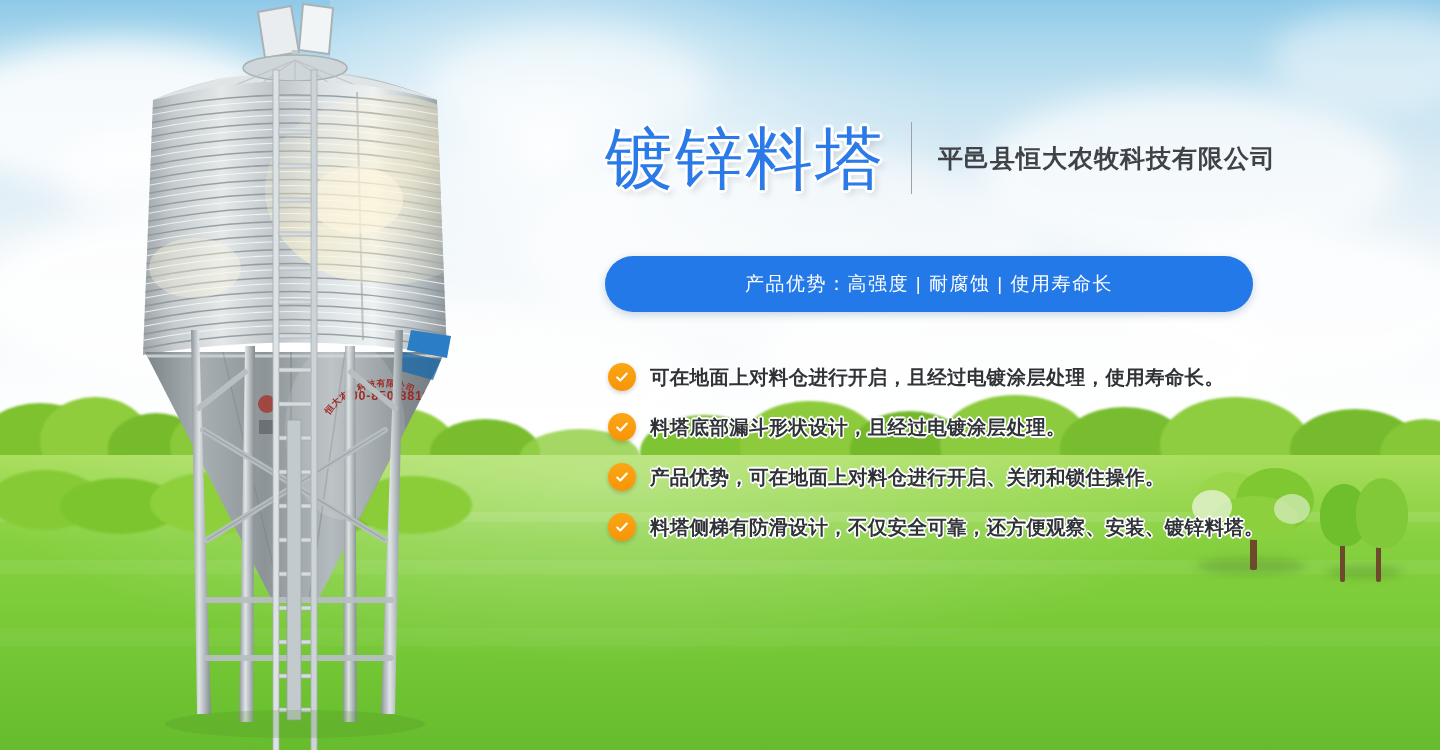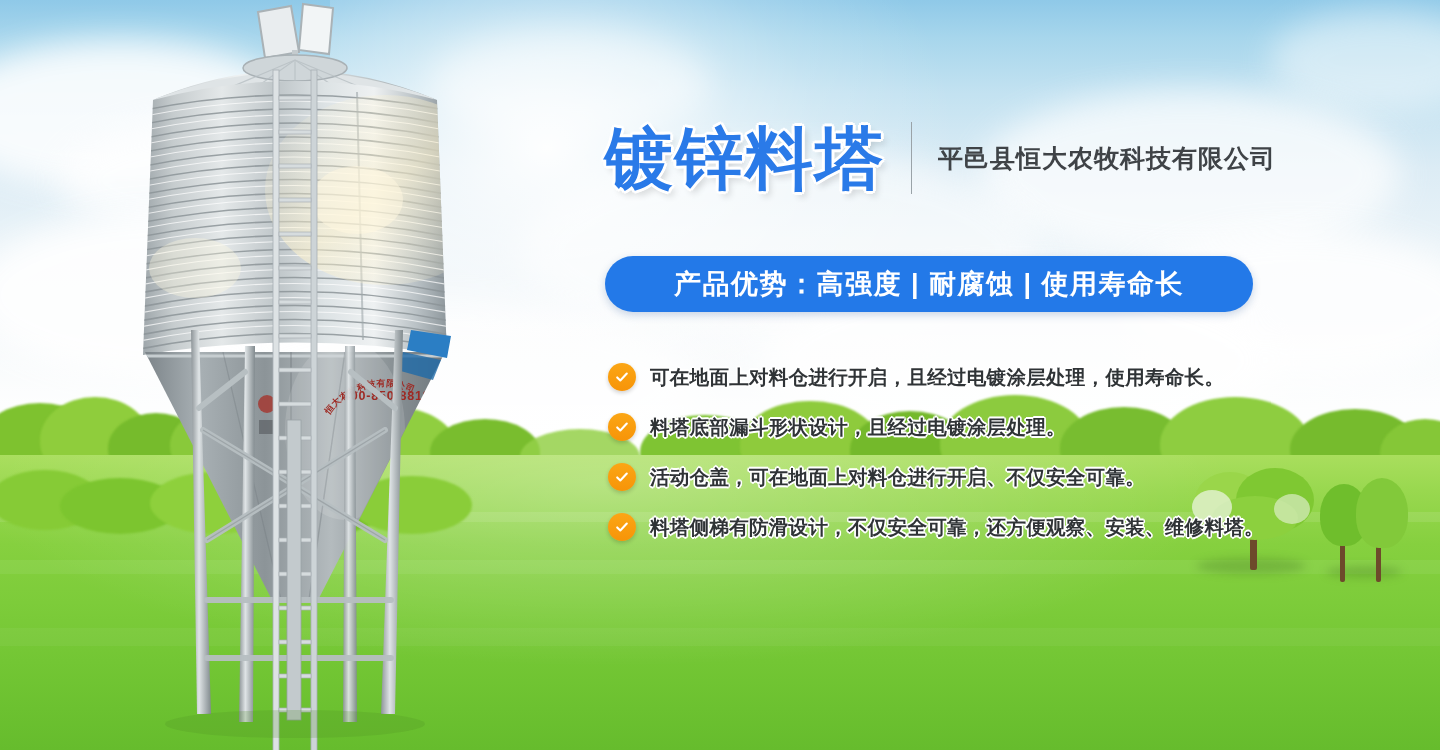--- a/index.html
+++ b/index.html
@@ -84,21 +84,21 @@
   .silo{position:absolute;left:95px;top:0;width:400px;height:750px;}
   .silo svg{display:block;}
 
   
   .content{position:absolute;left:600px;top:0;width:700px;height:750px;}
 
   .title-row{
     position:absolute;left:5px;top:122px;display:flex;align-items:center;
   }
   .main-title{
-    font-size:68px;font-weight:700;letter-spacing:2px;color:#2a7ae8;
+    font-size:68px;font-weight:400;letter-spacing:2px;color:#2a7ae8;
     line-height:1;
     text-shadow:
       3px 0 0 #fff,-3px 0 0 #fff,0 3px 0 #fff,0 -3px 0 #fff,
       2px 2px 0 #fff,-2px 2px 0 #fff,2px -2px 0 #fff,-2px -2px 0 #fff,
       4px 5px 7px rgba(0,0,0,.16);
     white-space:nowrap;
   }
   .divider{
     width:1px;height:72px;background:#9aa3a8;margin:0 26px 0 26px;flex:0 0 auto;
   }
@@ -112,21 +112,21 @@
     margin-top:9px;white-space:nowrap;
   }
 
   .pill{
     position:absolute;left:5px;top:256px;width:648px;height:56px;
     background:#2379e8;border-radius:28px;
     display:flex;align-items:center;justify-content:center;
     box-shadow:0 3px 9px rgba(20,70,140,.22);
   }
   .pill-text{
-    color:#fff;font-size:27px;font-weight:700;letter-spacing:1.5px;white-space:nowrap;
+    color:#fff;font-size:19px;font-weight:400;letter-spacing:1.5px;white-space:nowrap;
   }
 
   .bullets{position:absolute;left:8px;top:352px;width:700px;}
   .bullet{
     display:flex;align-items:center;height:50px;
   }
   .check{
     flex:0 0 auto;width:28px;height:28px;border-radius:50%;
     background:linear-gradient(180deg,#fba615,#f79408);
     display:flex;align-items:center;justify-content:center;
@@ -435,28 +435,28 @@
         </span>
         <span class="bullet-text">料塔底部漏斗形状设计，且经过电镀涂层处理。</span>
       </div>
 
       <div class="bullet">
         <span class="check">
           <svg width="16" height="16" viewBox="0 0 16 16">
               <path d="M3.2 8.4 L6.3 11.4 L12.8 4.6" fill="none" stroke="#fff" stroke-width="2.1" stroke-linecap="round" stroke-linejoin="round"></path>
             </svg>
         </span>
-        <span class="bullet-text">活动仓盖，可在地面上对料仓进行开启、不仅安全可靠。</span>
+        <span class="bullet-text">产品优势，可在地面上对料仓进行开启、关闭和锁住操作。</span>
       </div>
 
       <div class="bullet">
         <span class="check">
           <svg width="16" height="16" viewBox="0 0 16 16">
               <path d="M3.2 8.4 L6.3 11.4 L12.8 4.6" fill="none" stroke="#fff" stroke-width="2.1" stroke-linecap="round" stroke-linejoin="round"></path>
             </svg>
         </span>
-        <span class="bullet-text">料塔侧梯有防滑设计，不仅安全可靠，还方便观察、安装、维修料塔。</span>
+        <span class="bullet-text">料塔侧梯有防滑设计，不仅安全可靠，还方便观察、安装、镀锌料塔。</span>
       </div>
 
     </div>
   </div>
 
 </div>
 
 </body></html>

